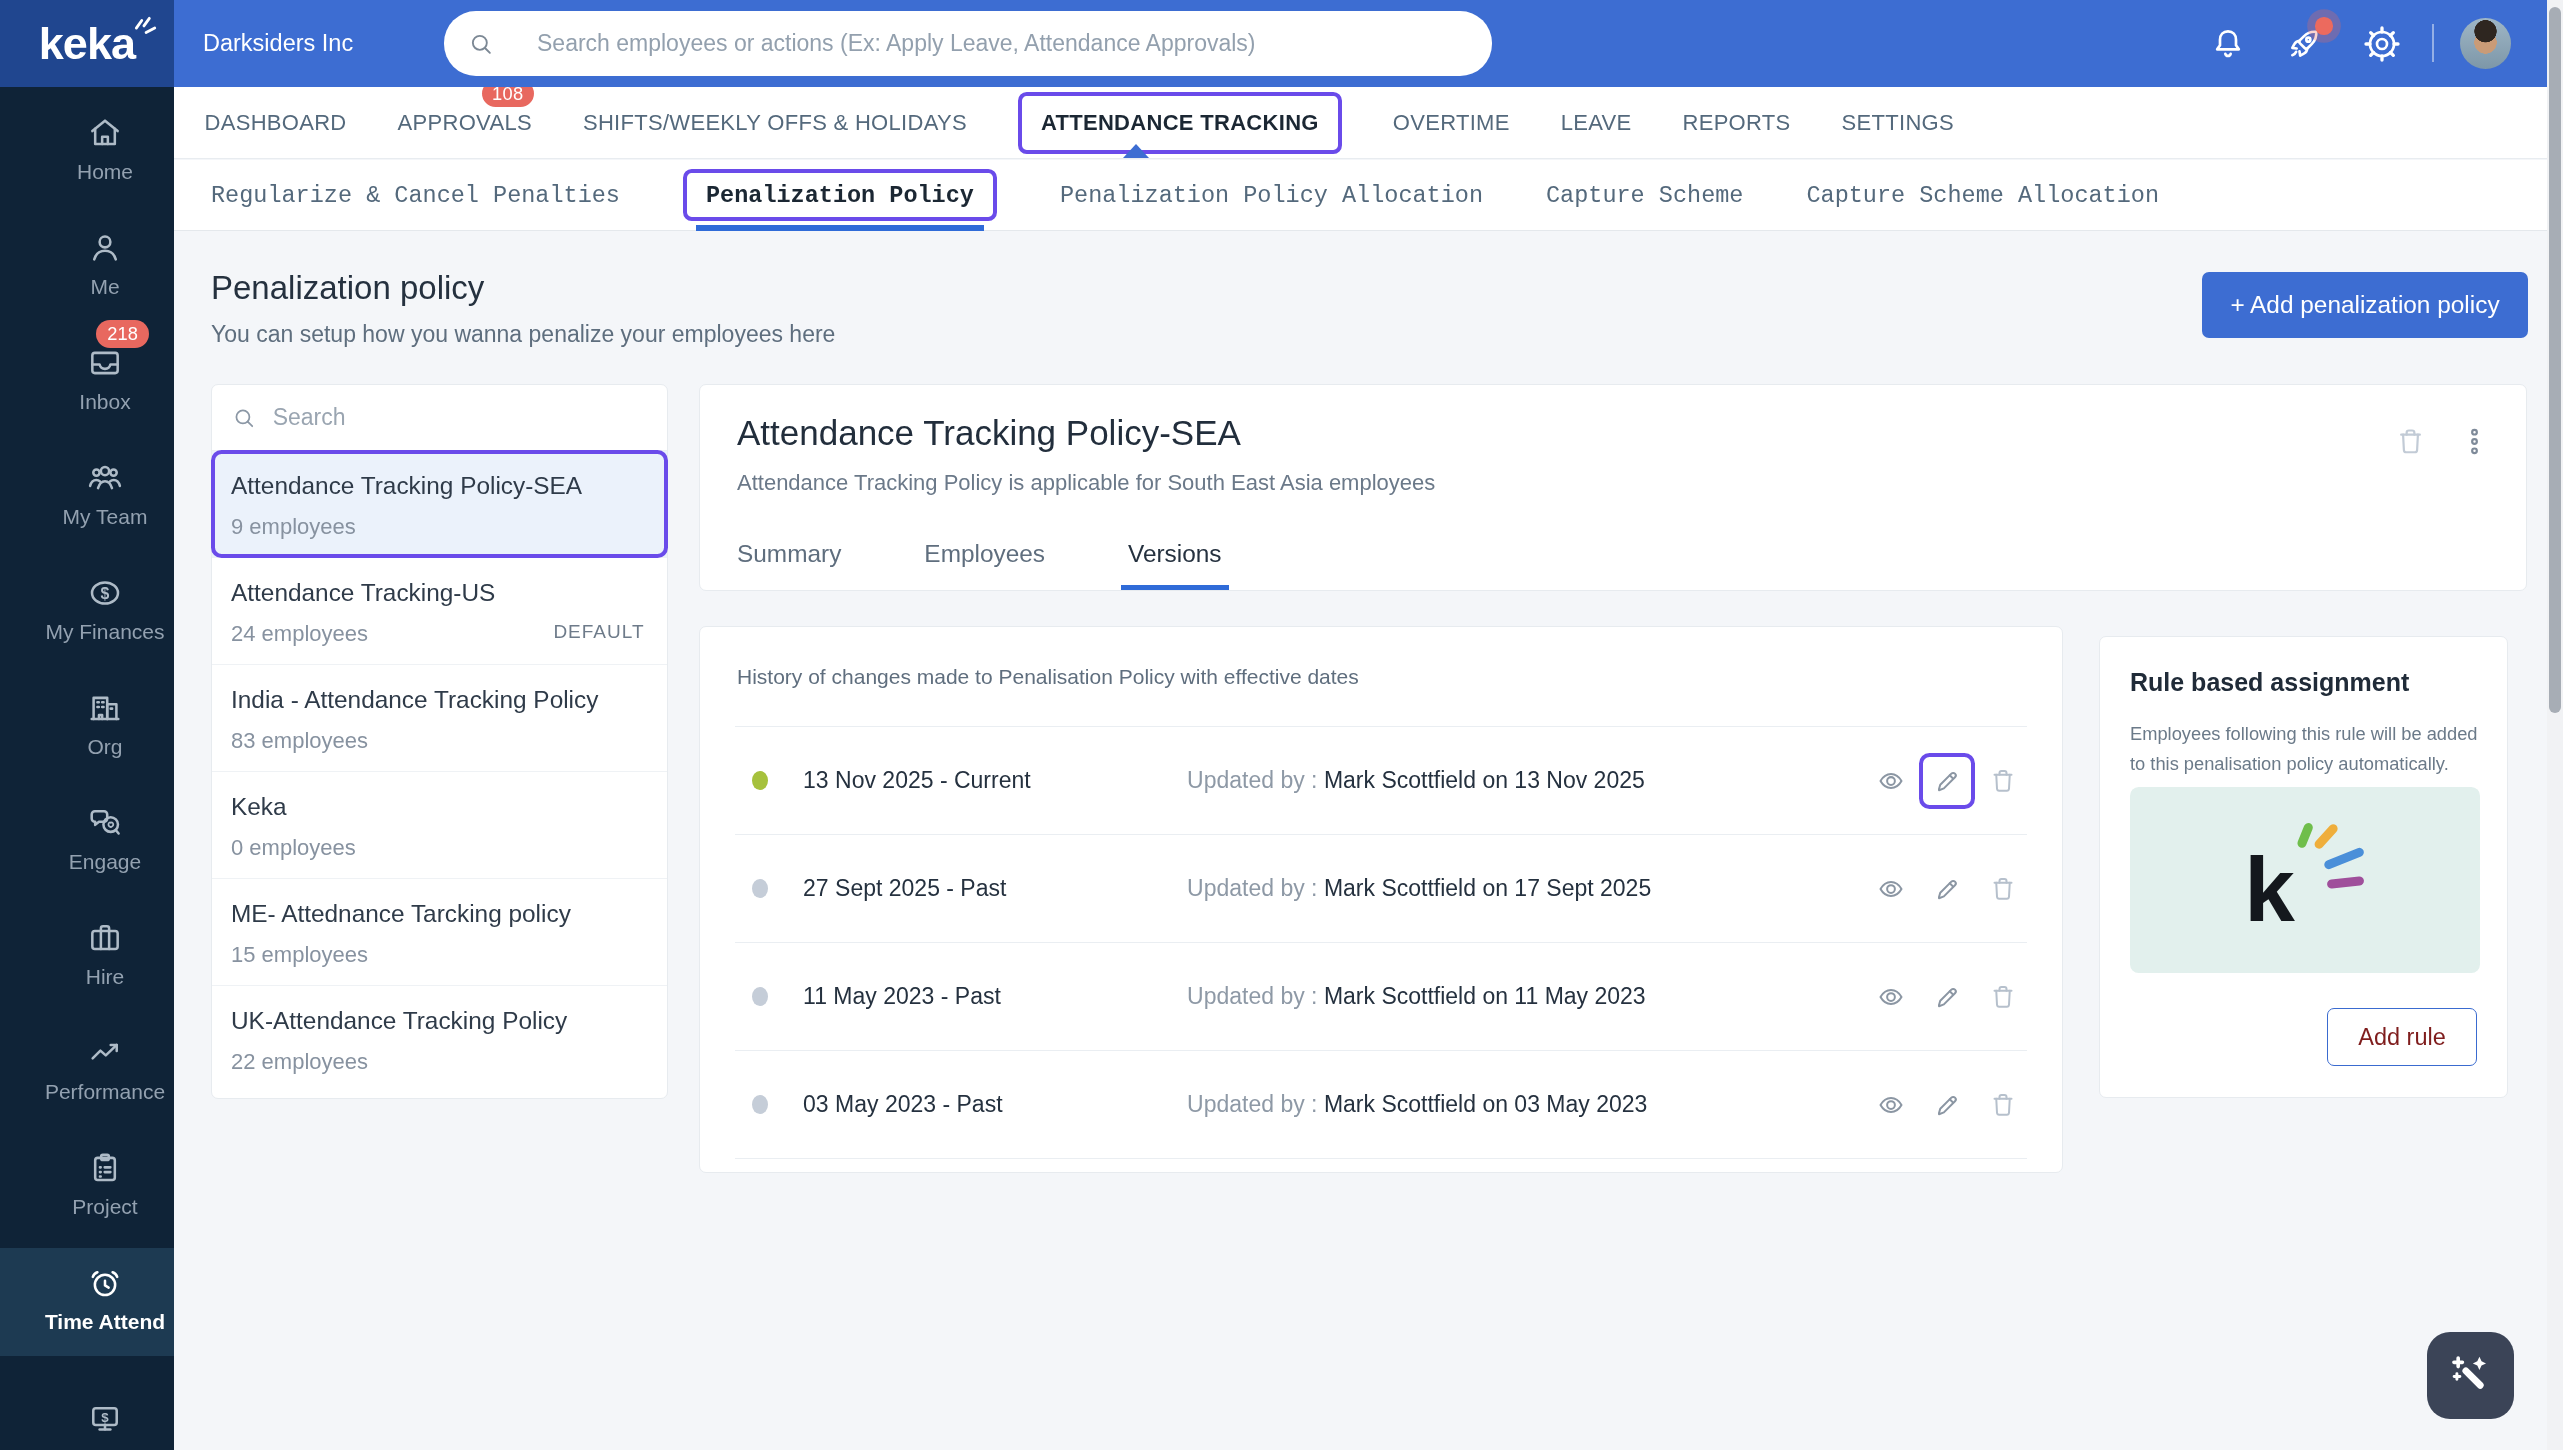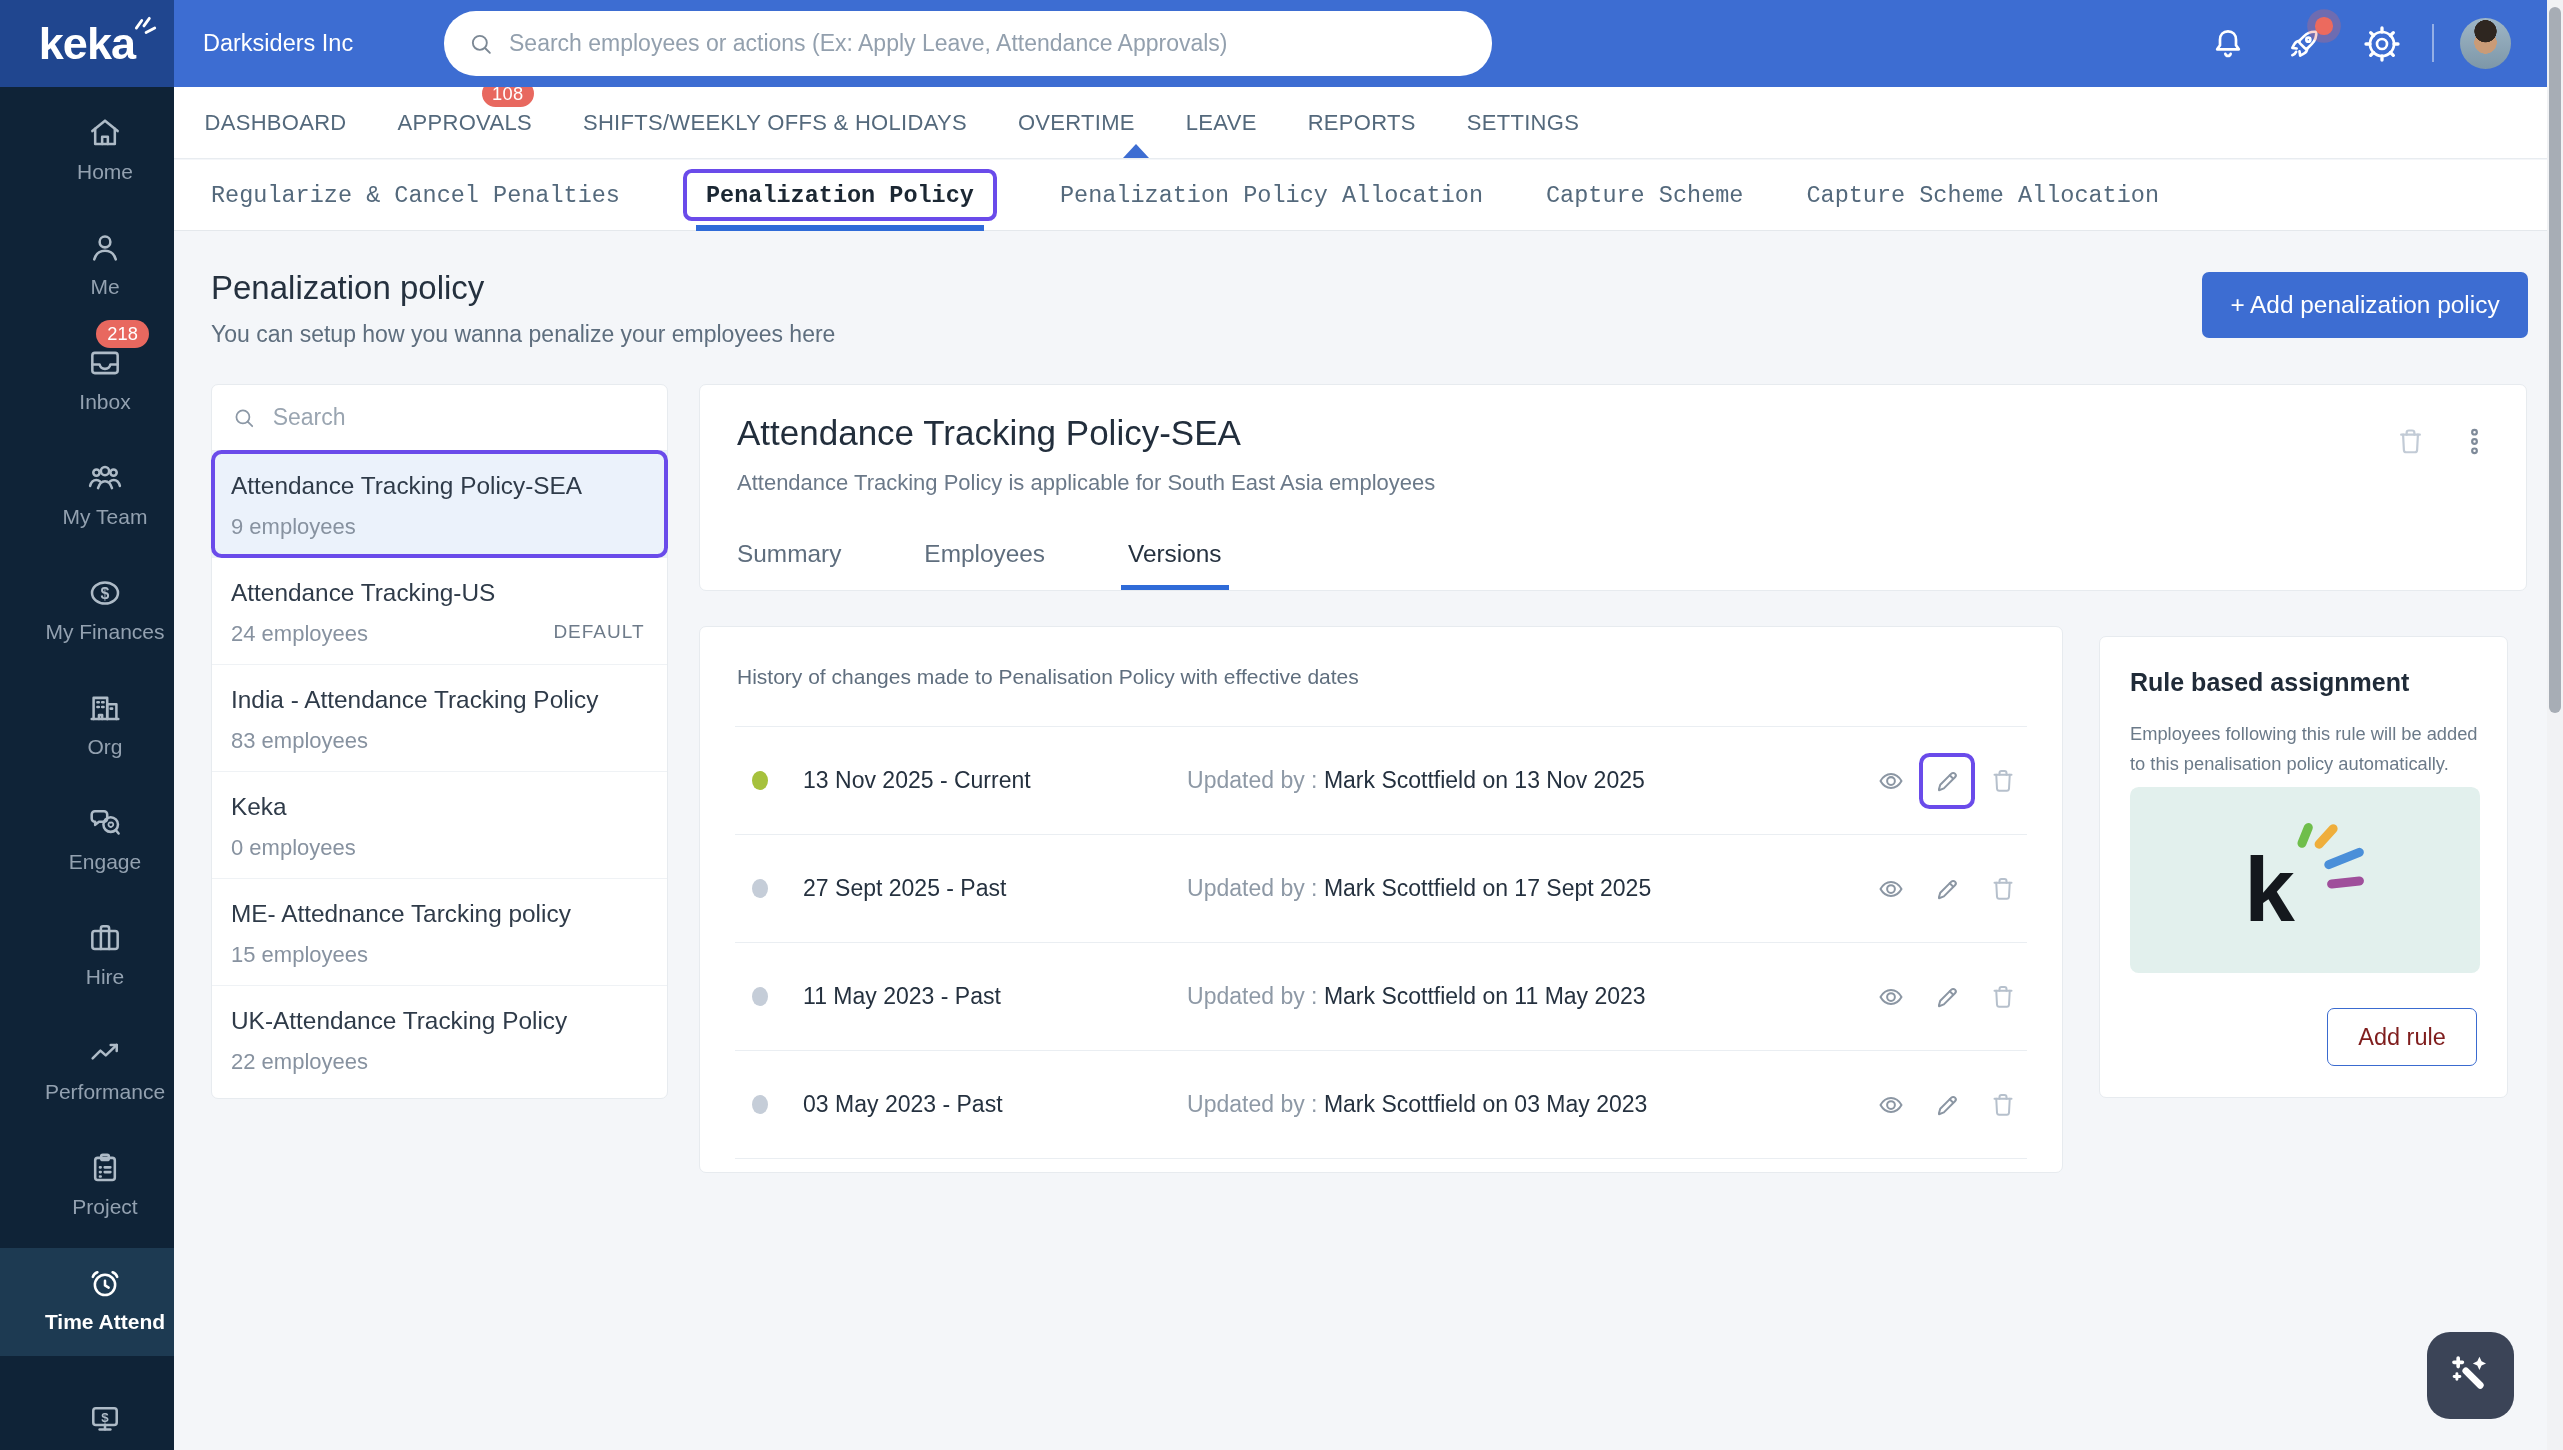--- a/index.html
+++ b/index.html
@@ -16,21 +16,21 @@
   .side-item { left:0; width:174px; height:108px; display:flex; flex-direction:column; align-items:center; padding-top:15.7px; color:#AEBBC7; cursor:pointer;padding-left:36px; }
   .side-item .side-label { margin-top:8.7px; font-size:21px; color:#93A1B0; }
   .side-item svg { width:38px; height:38px; }
   .side-item.active { background:#1D3A52; color:#FFFFFF; }
   .side-item.active .side-label { color:#FFFFFF; font-weight:bold; }
   .side-badge { position:absolute; top:-7.8px; left:96px; background:#E8685F; color:#fff; font-size:18.3px; line-height:28px; height:28px; padding:0 11.3px; border-radius:14px; }
 
   
   .topbar { left:174px; top:0; width:2389px; height:87px; background:#3D6DD2; z-index:4; }
   .company { left:29px; top:0; height:87px; display:flex; align-items:center; color:#FFFFFF; font-size:23.5px; }
-  .search-pill { left:270px; top:11.3px; width:1048px; height:65px; background:#fff; border-radius:32px; display:flex; align-items:center; padding:0 23px; }
+  .search-pill { left:270px; top:11.3px; width:1048px; height:65px; background:#fff; border-radius:32px; display:flex; align-items:center; padding:0 23px;gap:28px; }
   .search-pill svg { width:28px; height:28px; color:#7C8894; flex:none; }
   .search-pill input { border:none; outline:none; background:transparent; font-size:23px; color:#3A4754; margin-left:14px; width:100%; font-family:"Liberation Sans",sans-serif; }
   .search-pill input::placeholder { color:#93A0AE; }
   .tb-icon { top:24.4px; width:40px; height:40px; color:#fff; cursor:pointer; }
   .tb-divider { left:2258px; top:24.4px; width:1.7px; height:38px; background:rgba(255,255,255,.45); }
   .avatar { left:2286px; top:18.3px; width:51px; height:51px; border-radius:50%;
     background:
       radial-gradient(circle at 50% 26%, #2E2620 0 24%, rgba(0,0,0,0) 25%),
       radial-gradient(circle at 50% 48%, #C99B77 0 30%, rgba(0,0,0,0) 31%),
       linear-gradient(180deg,#9FB6C6,#7D97A8);
@@ -269,20 +269,21 @@
       <path d="M19.2 12h2.4M17.1 17.1l1.7 1.7M12 19.2v2.4M6.9 17.1l-1.7 1.7M4.8 12H2.4M6.9 6.9 5.2 5.2M12 4.8V2.4M17.1 6.9l1.7-1.7" stroke-width="2"></path>
     </svg>
   <div class="abs tb-divider"></div>
   <div class="abs avatar"></div>
 </header>
 
 <nav class="abs navrow">
   <span class="navtab">DASHBOARD</span>
   <span class="navtab"><span>APPROVALS</span><span class="nav-badge">108</span></span>
   <span class="navtab">SHIFTS/WEEKLY OFFS &amp; HOLIDAYS</span>
+  <span class="navtab active">ATTENDANCE TRACKING</span>
   <span class="navtab">OVERTIME</span>
   <span class="navtab">LEAVE</span>
   <span class="navtab">REPORTS</span>
   <span class="navtab">SETTINGS</span>
   <span class="nav-triangle"></span>
 </nav>
 
 <nav class="abs subnavrow">
   <span class="subtab">Regularize &amp; Cancel Penalties</span>
   <span class="subtab active">Penalization Policy</span>

